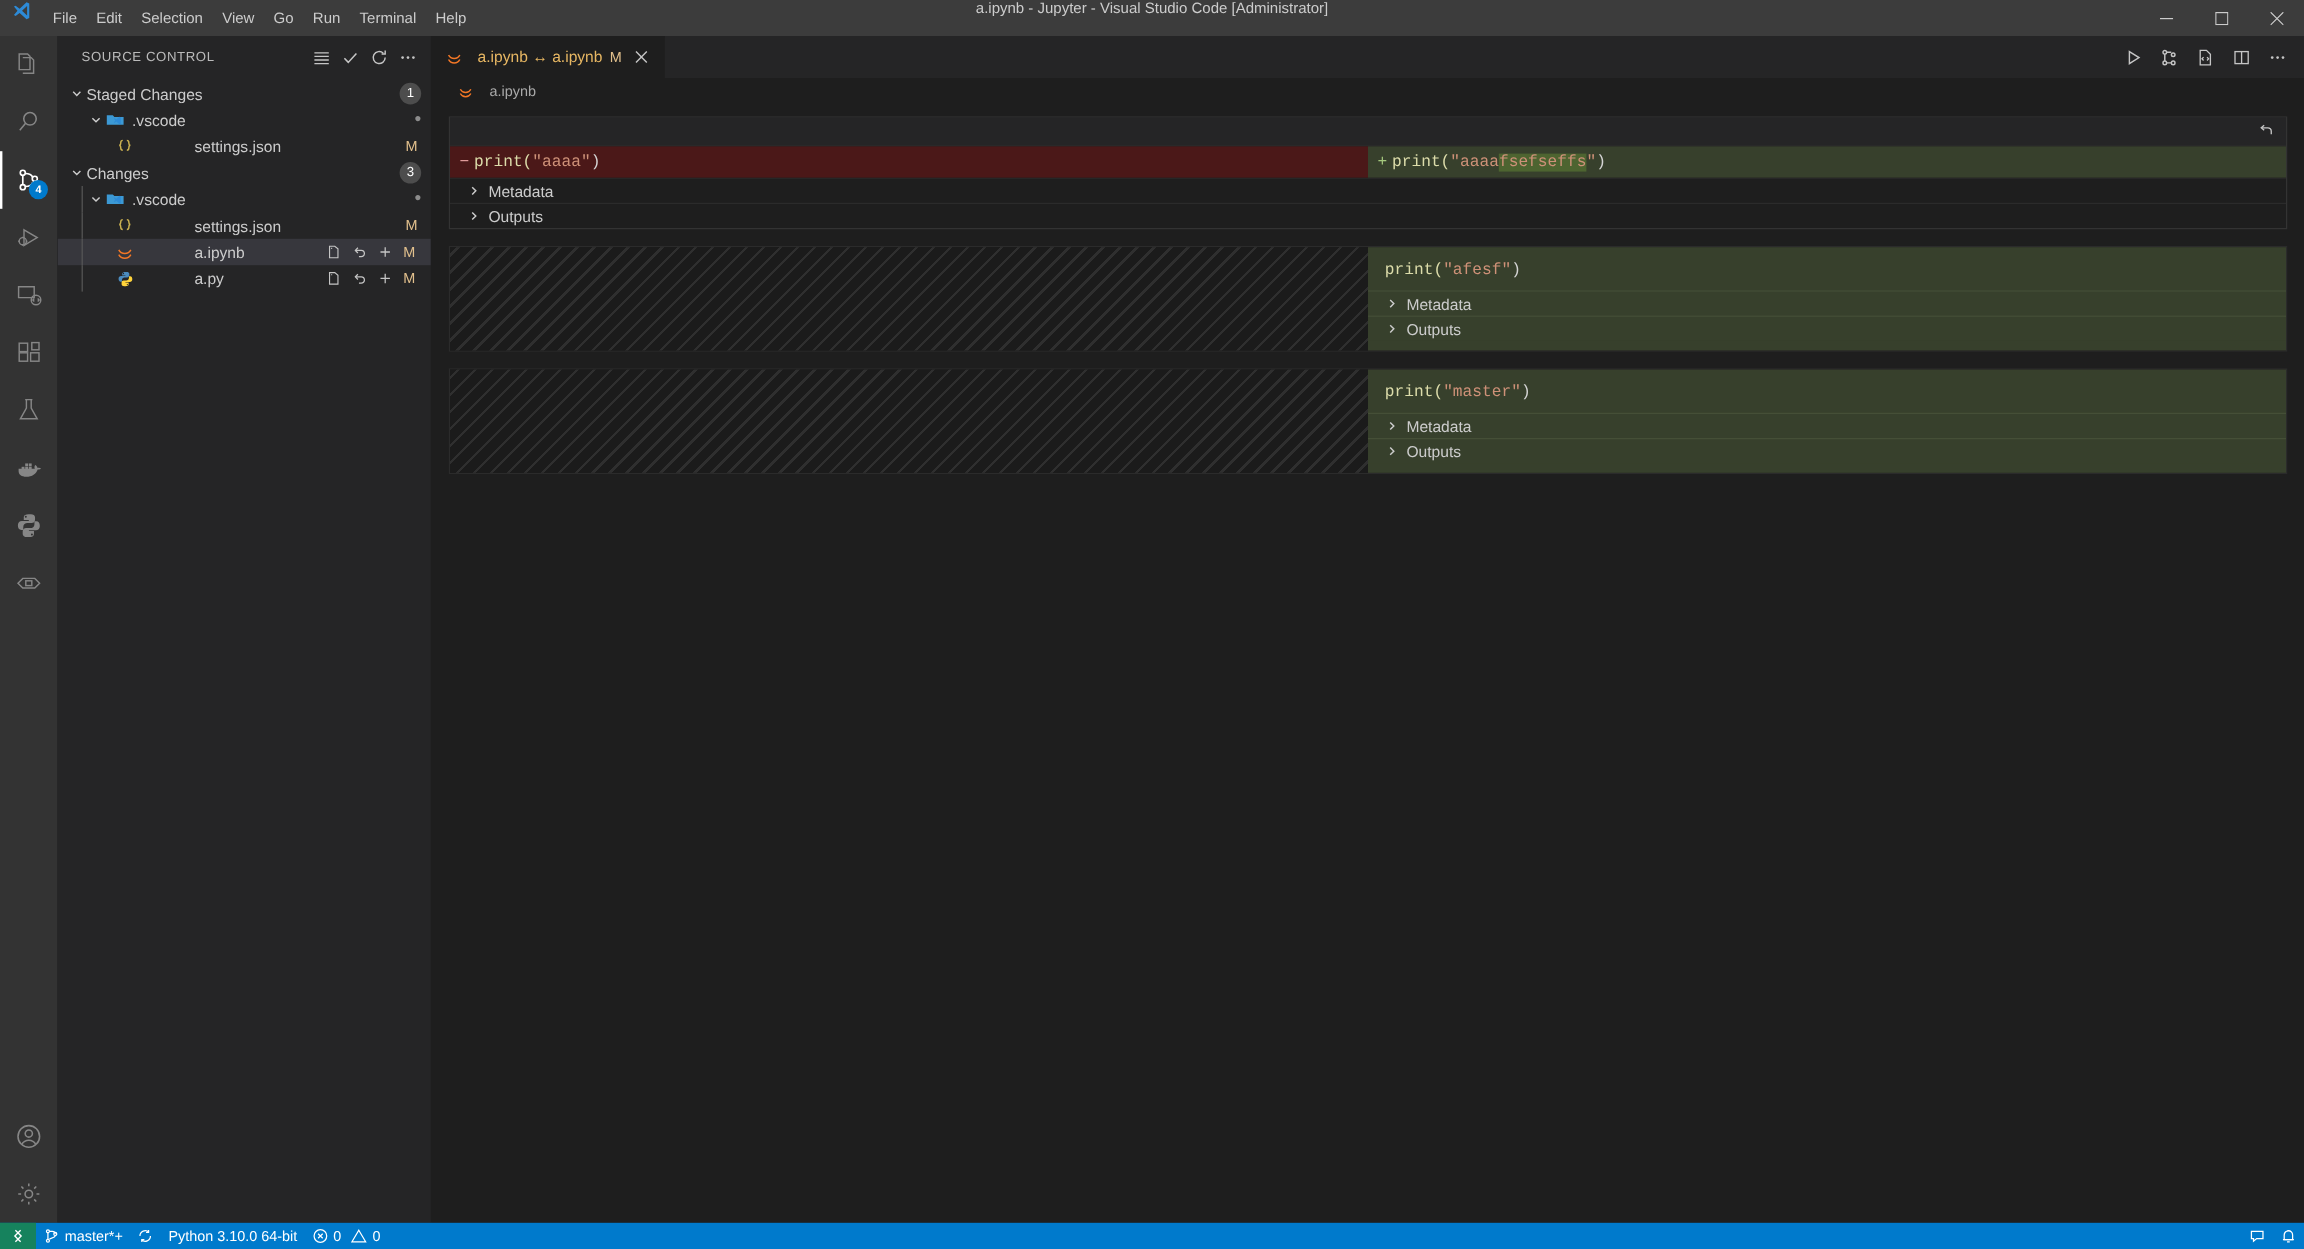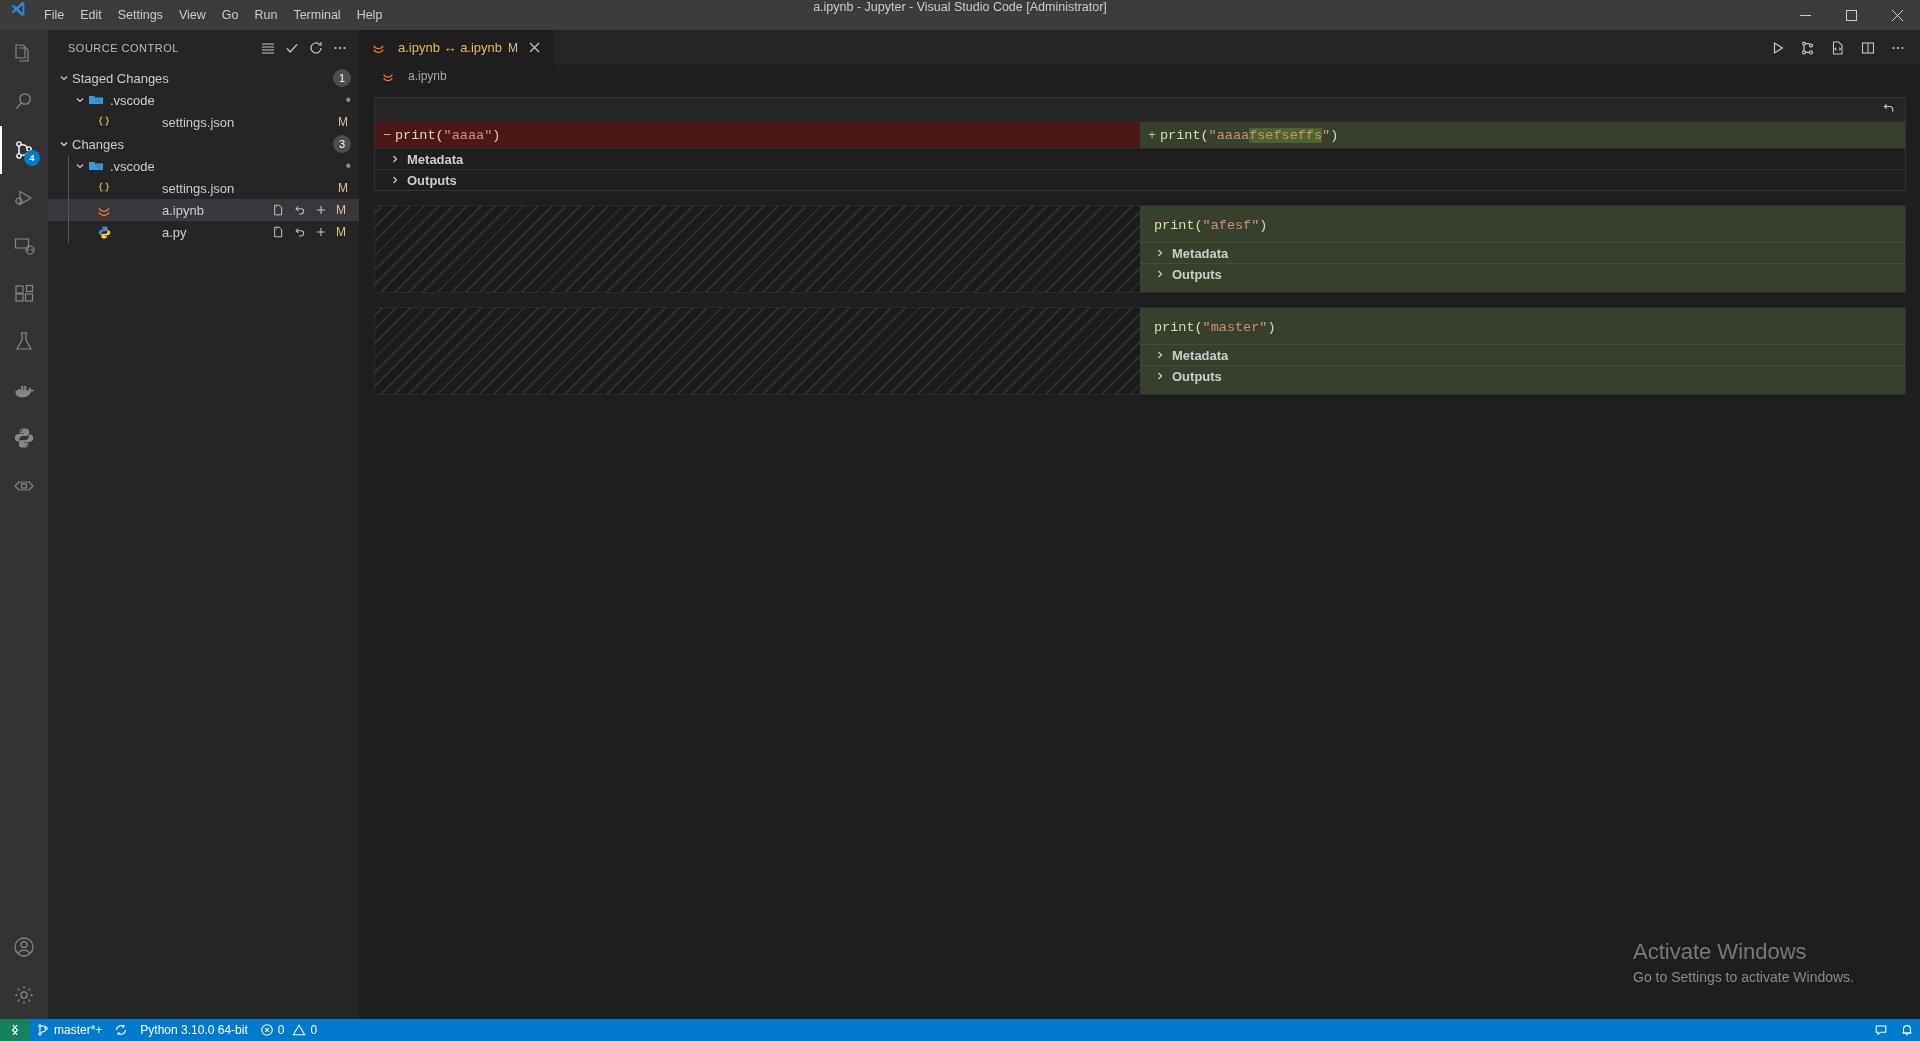--- a/index.html
+++ b/index.html
@@ -174,21 +174,21 @@
   .gutter-sign { width: 16px; flex: 0 0 16px; text-align: center; }
   .line-del { background: #4b1818; }
   .line-del .gutter-sign { color: #e8a0a0; }
   .line-add { background: #37402c; }
   .line-add .gutter-sign { color: #a5c97e; }
   .word-add { background: #4d6430; }
   .tok-fn { color: #dcdcaa; }
   .tok-paren { color: #d4d4d4; }
   .tok-str { color: #ce9178; }
 
-  .meta-rows { background: #1e1e1e; font-weight: bold; }
+  .meta-rows { background: #1e1e1e; }
   .meta-row {
     height: 21px; display: flex; align-items: center; font-size: 13px;
     color: #cccccc; border-top: 1px solid #2b2b2b; padding-left: 14px; cursor: pointer;
   }
   .meta-row .chev { width: 18px; display: flex; align-items: center; color: #cccccc; }
   .meta-rows.on-green { background: #37402c; }
   .meta-rows.on-green .meta-row { border-top-color: #454f37; }
 
   .hatch {
     background-color: #1b1b1b;
@@ -228,21 +228,21 @@
 
 <div class="titlebar">
   <div class="vscode-logo">
     <svg width="18" height="18" viewBox="0 0 24 24">
         <path fill="#2d8ad6" d="M17.5 2.5 9.8 9.6 5.4 6.3 3.5 7.2l3.9 4.8-3.9 4.8 1.9.9 4.4-3.3 7.7 7.1 3-1.4V3.9l-3-1.4zm.6 4.3v10.4l-5.6-5.2 5.6-5.2z"></path>
       </svg>
   </div>
   <div class="menu">
     <div class="menu-item">File</div>
     <div class="menu-item">Edit</div>
-    <div class="menu-item">Settings</div>
+    <div class="menu-item">Selection</div>
     <div class="menu-item">View</div>
     <div class="menu-item">Go</div>
     <div class="menu-item">Run</div>
     <div class="menu-item">Terminal</div>
     <div class="menu-item">Help</div>
   </div>
   <div class="window-title">a.ipynb - Jupyter - Visual Studio Code [Administrator]</div>
   <div class="win-controls">
     <div class="win-btn">
       <svg width="11" height="11" viewBox="0 0 11 11">
@@ -687,24 +687,20 @@
                 <svg width="12" height="12" viewBox="0 0 12 12" fill="none" stroke="currentColor" stroke-width="1.2">
                     <path d="M4.5 3 7.5 6 4.5 9"></path>
                   </svg>
               </span>
               <span>Outputs</span>
             </div>
           </div>
         </div>
       </div>
 
-      <div class="watermark">
-        <div class="wm-title">Activate Windows</div>
-        <div class="wm-sub">Go to Settings to activate Windows.</div>
-      </div>
 
     </div>
   </div>
 </div>
 
 <div class="statusbar">
   <div class="remote-indicator">
     <svg width="14" height="14" viewBox="0 0 16 16" fill="none" stroke="#ffffff" stroke-width="1.3">
       <path d="M10.5 2.5 5 8l5.5 5.5"></path>
         <path d="M5.5 2.5 11 8l-5.5 5.5"></path>

